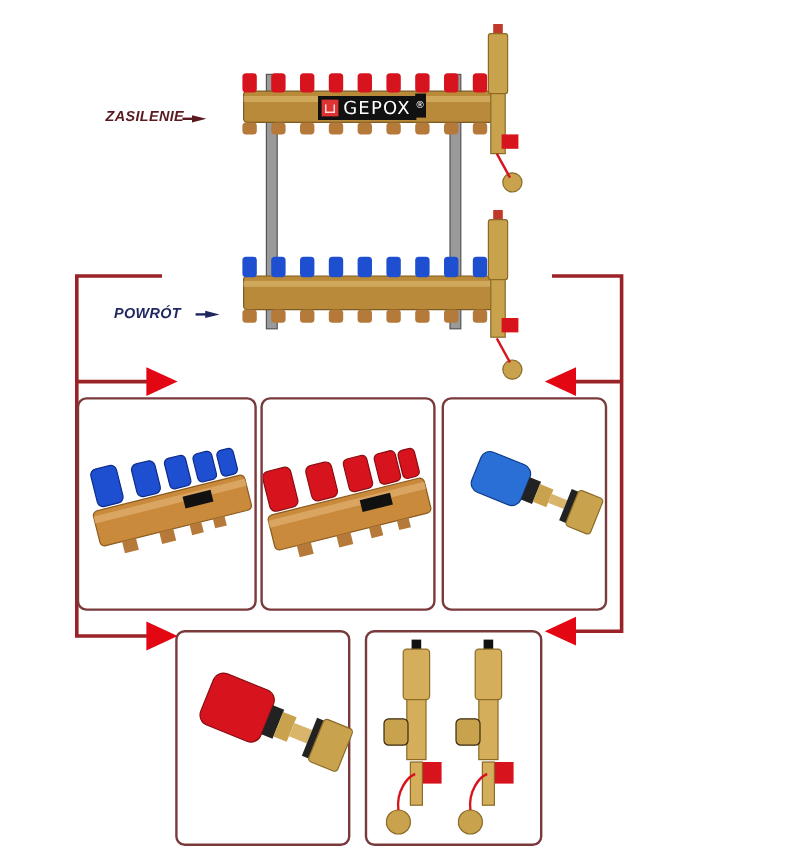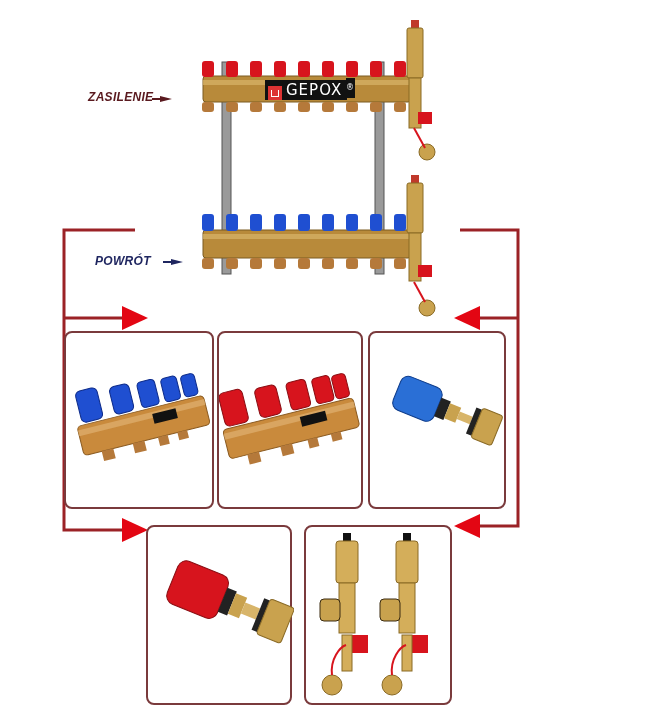--- a/index.html
+++ b/index.html
@@ -2,21 +2,21 @@
 <html><head>
 <meta charset="utf-8">
 <style>
   html, body { margin: 0; padding: 0; background: #ffffff; }
   body { width: 655px; height: 720px; position: relative; overflow: hidden; font-family: "DejaVu Serif", serif; }
   .label { position: absolute; font-family: Liberation Sans, sans-serif; font-style: italic; font-weight: bold; font-size: 12px; letter-spacing: 0.3px; }
   .label-supply { left: 88px; top: 90px; color: #5a1a1f; }
   .label-return { left: 95px; top: 254px; color: #1f2660; text-align: center; }
   .panel { position: absolute; border: 2px solid #7a3a3c; border-radius: 8px; background: #fff; box-sizing: border-box; }
   svg { position: absolute; left: 0; top: 0; }
-  .logo { position: absolute; left: 265px; top: 80px; width: 82px; height: 20px; background: #111; color: #fff; font-family: "DejaVu Sans", sans-serif; font-size: 15px; line-height: 20px; letter-spacing: 1px; display: flex; align-items: flex-end; }
+  .logo { position: absolute; left: 265px; top: 80px; width: 82px; height: 20px; background: #111; color: #fff; font-family: "DejaVu Sans", sans-serif; font-size: 15px; line-height: 20px; letter-spacing: 1px; display: flex; align-items: center; }
   .logo-mark { width: 14px; height: 14px; background: #d33; margin: 0 4px 0 3px; display: inline-block; position: relative; }
   .logo-mark::after { content: ""; position: absolute; left: 3px; top: 4px; width: 6px; height: 6px; border: 1.5px solid #fff; border-top: none; }
   .logo-reg { position: absolute; right: -8px; top: -2px; font-size: 8px; color: #fff; background:#111; }
 </style>
 </head>
 <body>
 
 <svg width="655" height="720">
   <g stroke="#9b2226" stroke-width="3" fill="none">
     <polyline points="135,230 64,230 64,530 125,530"></polyline>

